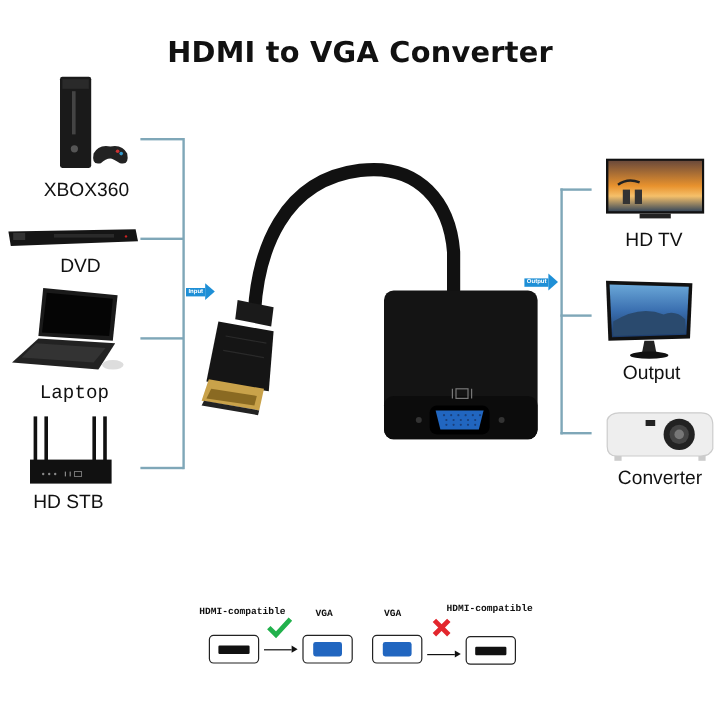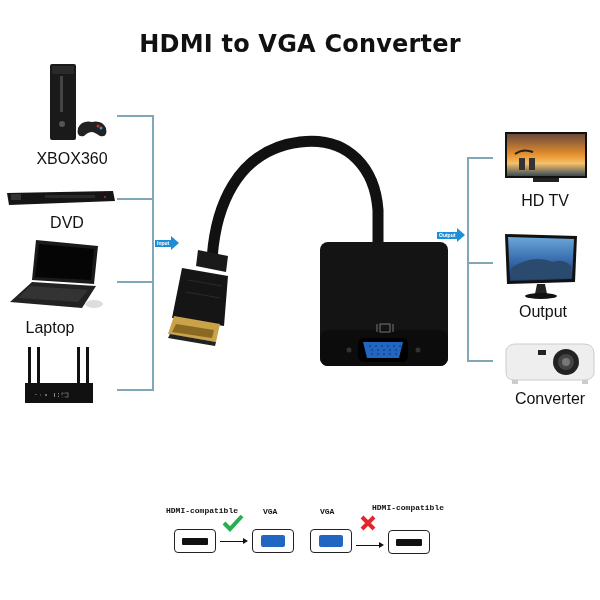--- a/index.html
+++ b/index.html
@@ -49,40 +49,40 @@
 
 <div class="abs" style="left:8px;top:238px;width:96px;height:74px;">
   <svg width="96" height="74" viewBox="0 0 96 74">
     <path d="M28 2 L90 8 L86 46 L24 42 Z" fill="#1a1a1a"></path>
     <path d="M31 6 L86 11 L83 42 L27 39 Z" fill="#050505"></path>
     <path d="M24 44 L88 48 L74 70 L2 64 Z" fill="#222"></path>
     <path d="M22 48 L80 52 L70 64 L10 60 Z" fill="#333"></path>
     <ellipse cx="86" cy="66" rx="9" ry="4" fill="#ddd"></ellipse>
   </svg>
 </div>
-<div class="abs label" style="left:0;top:319px;width:100px;">Laptop</div>
+<div class="abs label" style="left:12px;top:319px;width:100px;font-family:Liberation Mono, monospace;">Laptop</div>
 
 <div class="abs" style="left:24px;top:345px;width:70px;height:60px;">
   <svg width="70" height="60" viewBox="0 0 70 60">
     <rect x="4" y="2" width="3" height="38" fill="#111"></rect>
     <rect x="13" y="2" width="3" height="38" fill="#111"></rect>
     <rect x="53" y="2" width="3" height="38" fill="#111"></rect>
     <rect x="62" y="2" width="3" height="38" fill="#111"></rect>
     <rect x="1" y="38" width="68" height="20" fill="#111"></rect>
     <g fill="#888">
         <circle cx="12" cy="50" r="1"></circle>
         <circle cx="17" cy="50" r="1"></circle>
         <circle cx="22" cy="50" r="1"></circle>
         <rect x="30" y="48" width="1" height="4"></rect>
         <rect x="34" y="48" width="1" height="4"></rect>
         <rect x="38" y="48" width="6" height="4" fill="none" stroke="#888" stroke-width="0.7"></rect>
       </g>
   </svg>
 </div>
-<div class="abs label" style="left:7px;top:388px;width:100px;">HD STB</div>
+<div class="abs label" style="left:7px;top:410px;width:100px;">HD STB</div>
 
 <div class="abs line" style="left:152px;top:115px;width:2px;height:276px;"></div>
 <div class="abs line" style="left:117px;top:115px;width:36px;height:2px;"></div>
 <div class="abs line" style="left:117px;top:198px;width:36px;height:2px;"></div>
 <div class="abs line" style="left:117px;top:281px;width:36px;height:2px;"></div>
 <div class="abs line" style="left:117px;top:389px;width:36px;height:2px;"></div>
 
 <div class="abs arrow" style="left:155px;top:236px;">
   <span class="body">Input</span>
   <span class="head"></span>

